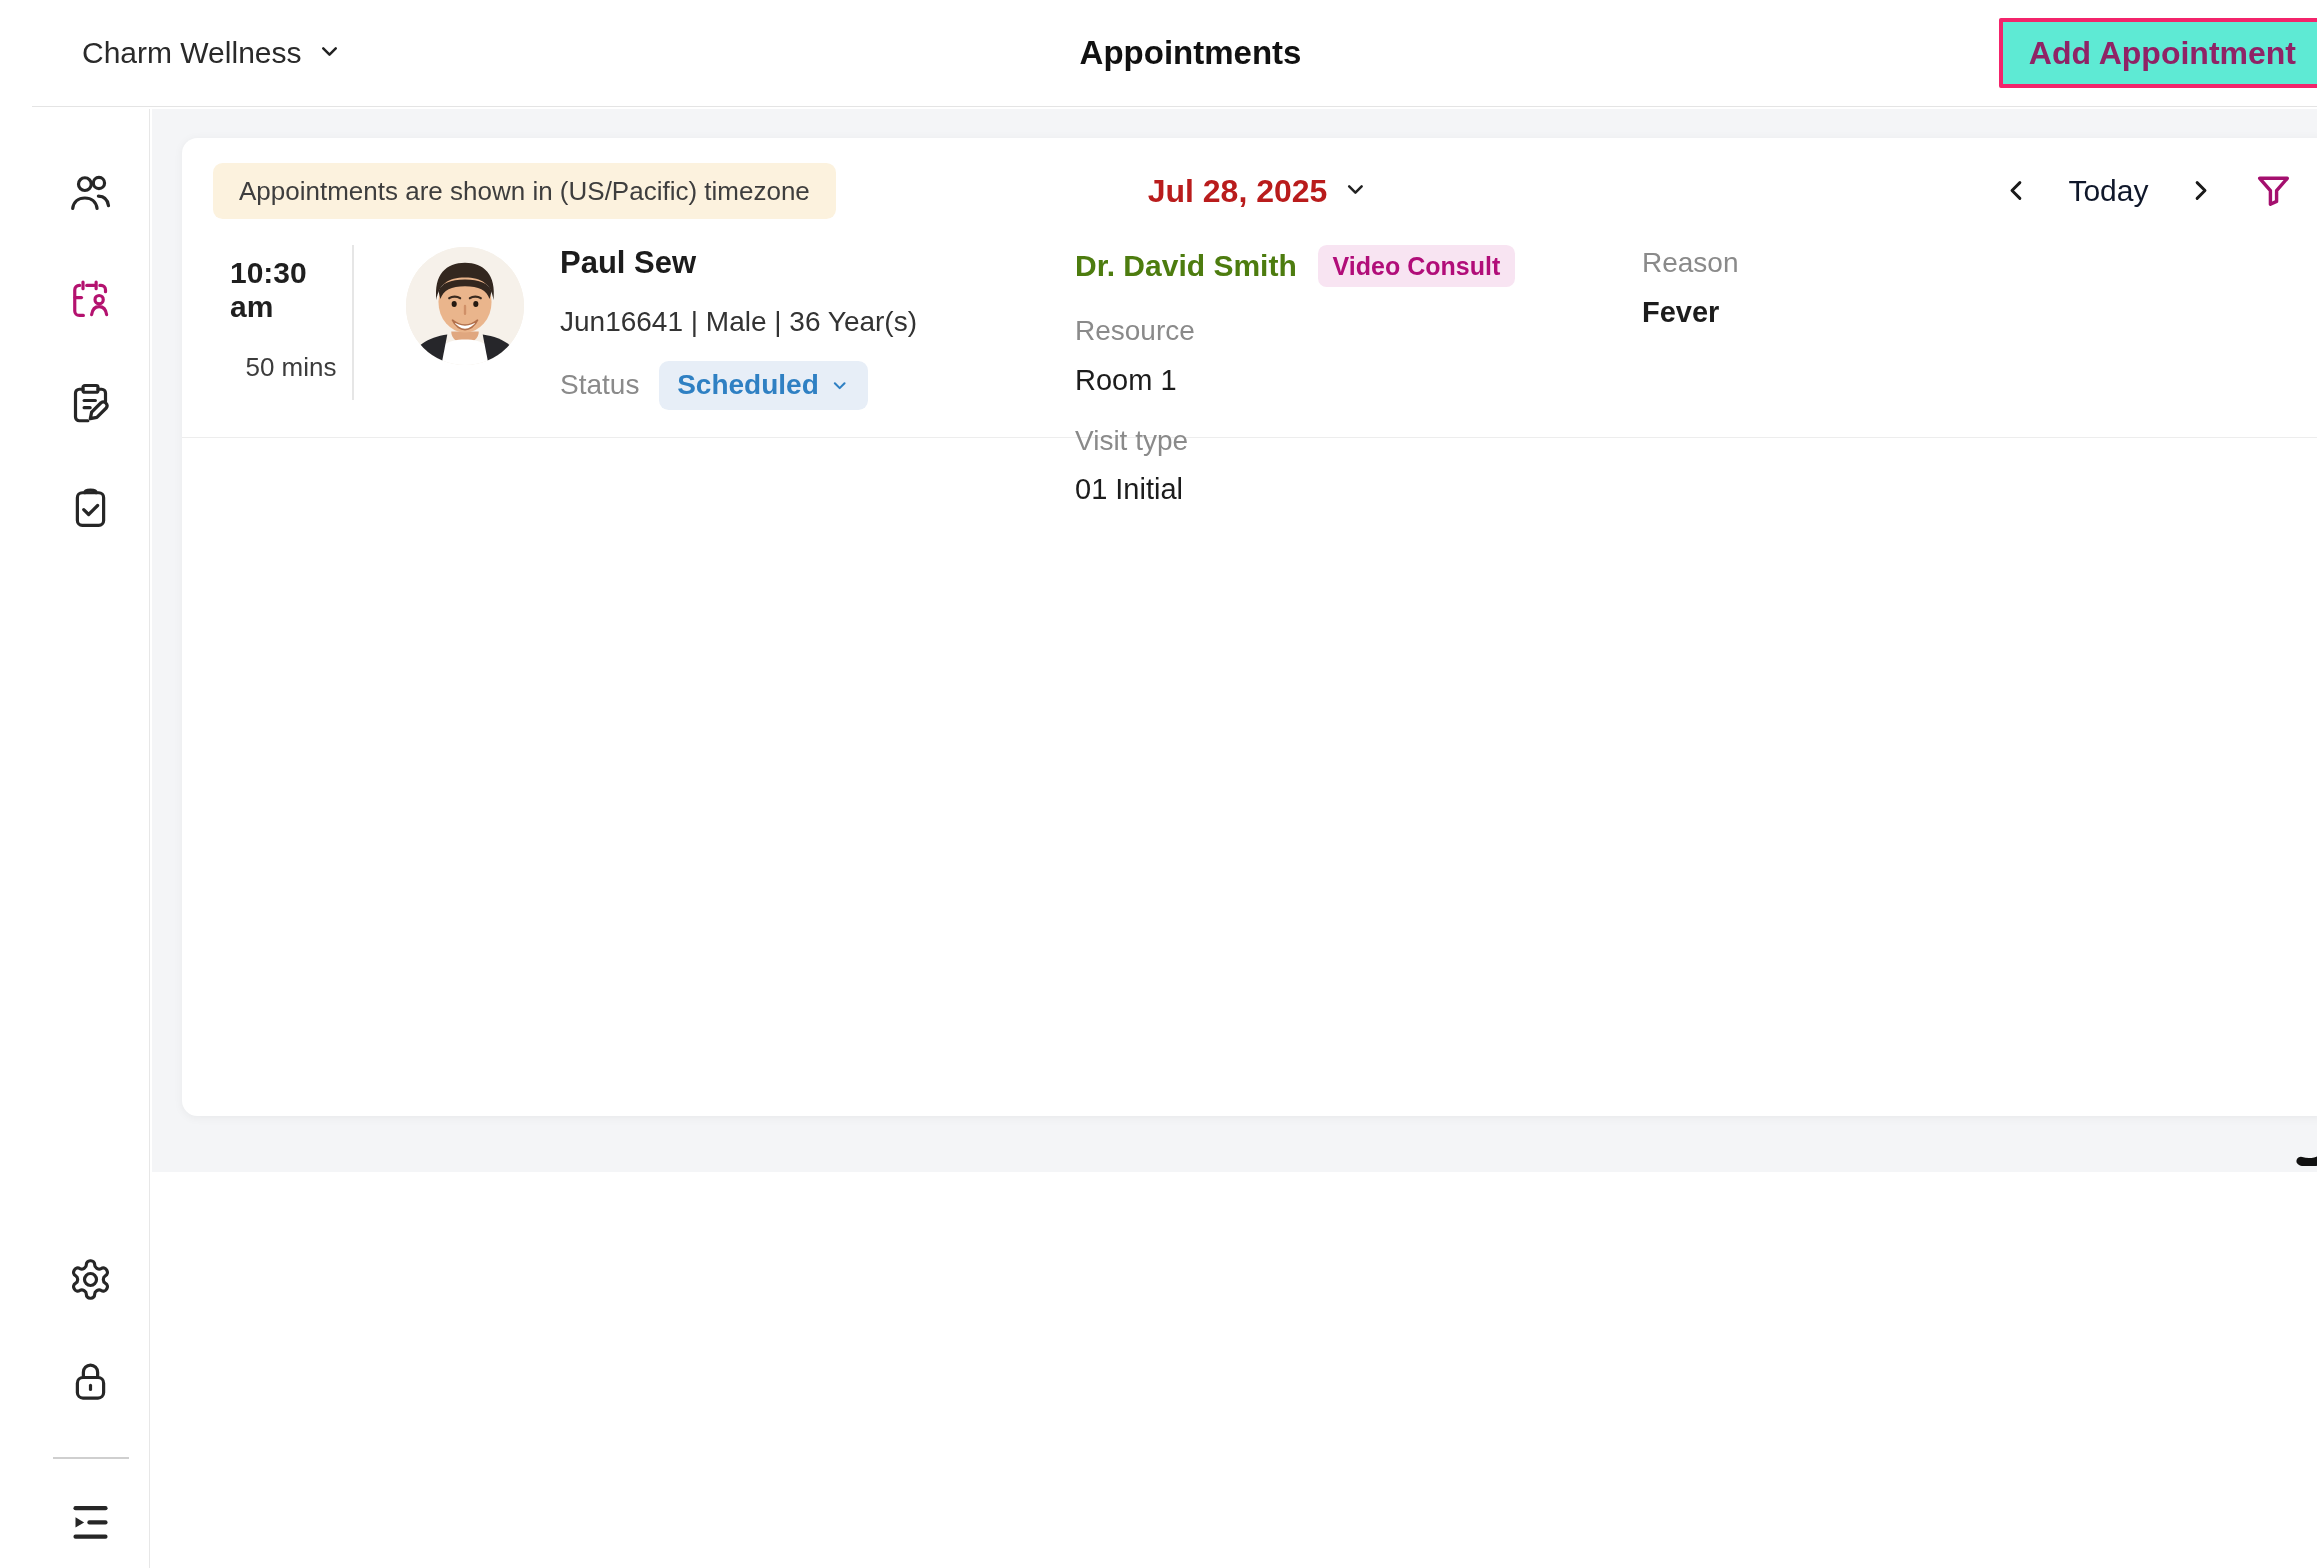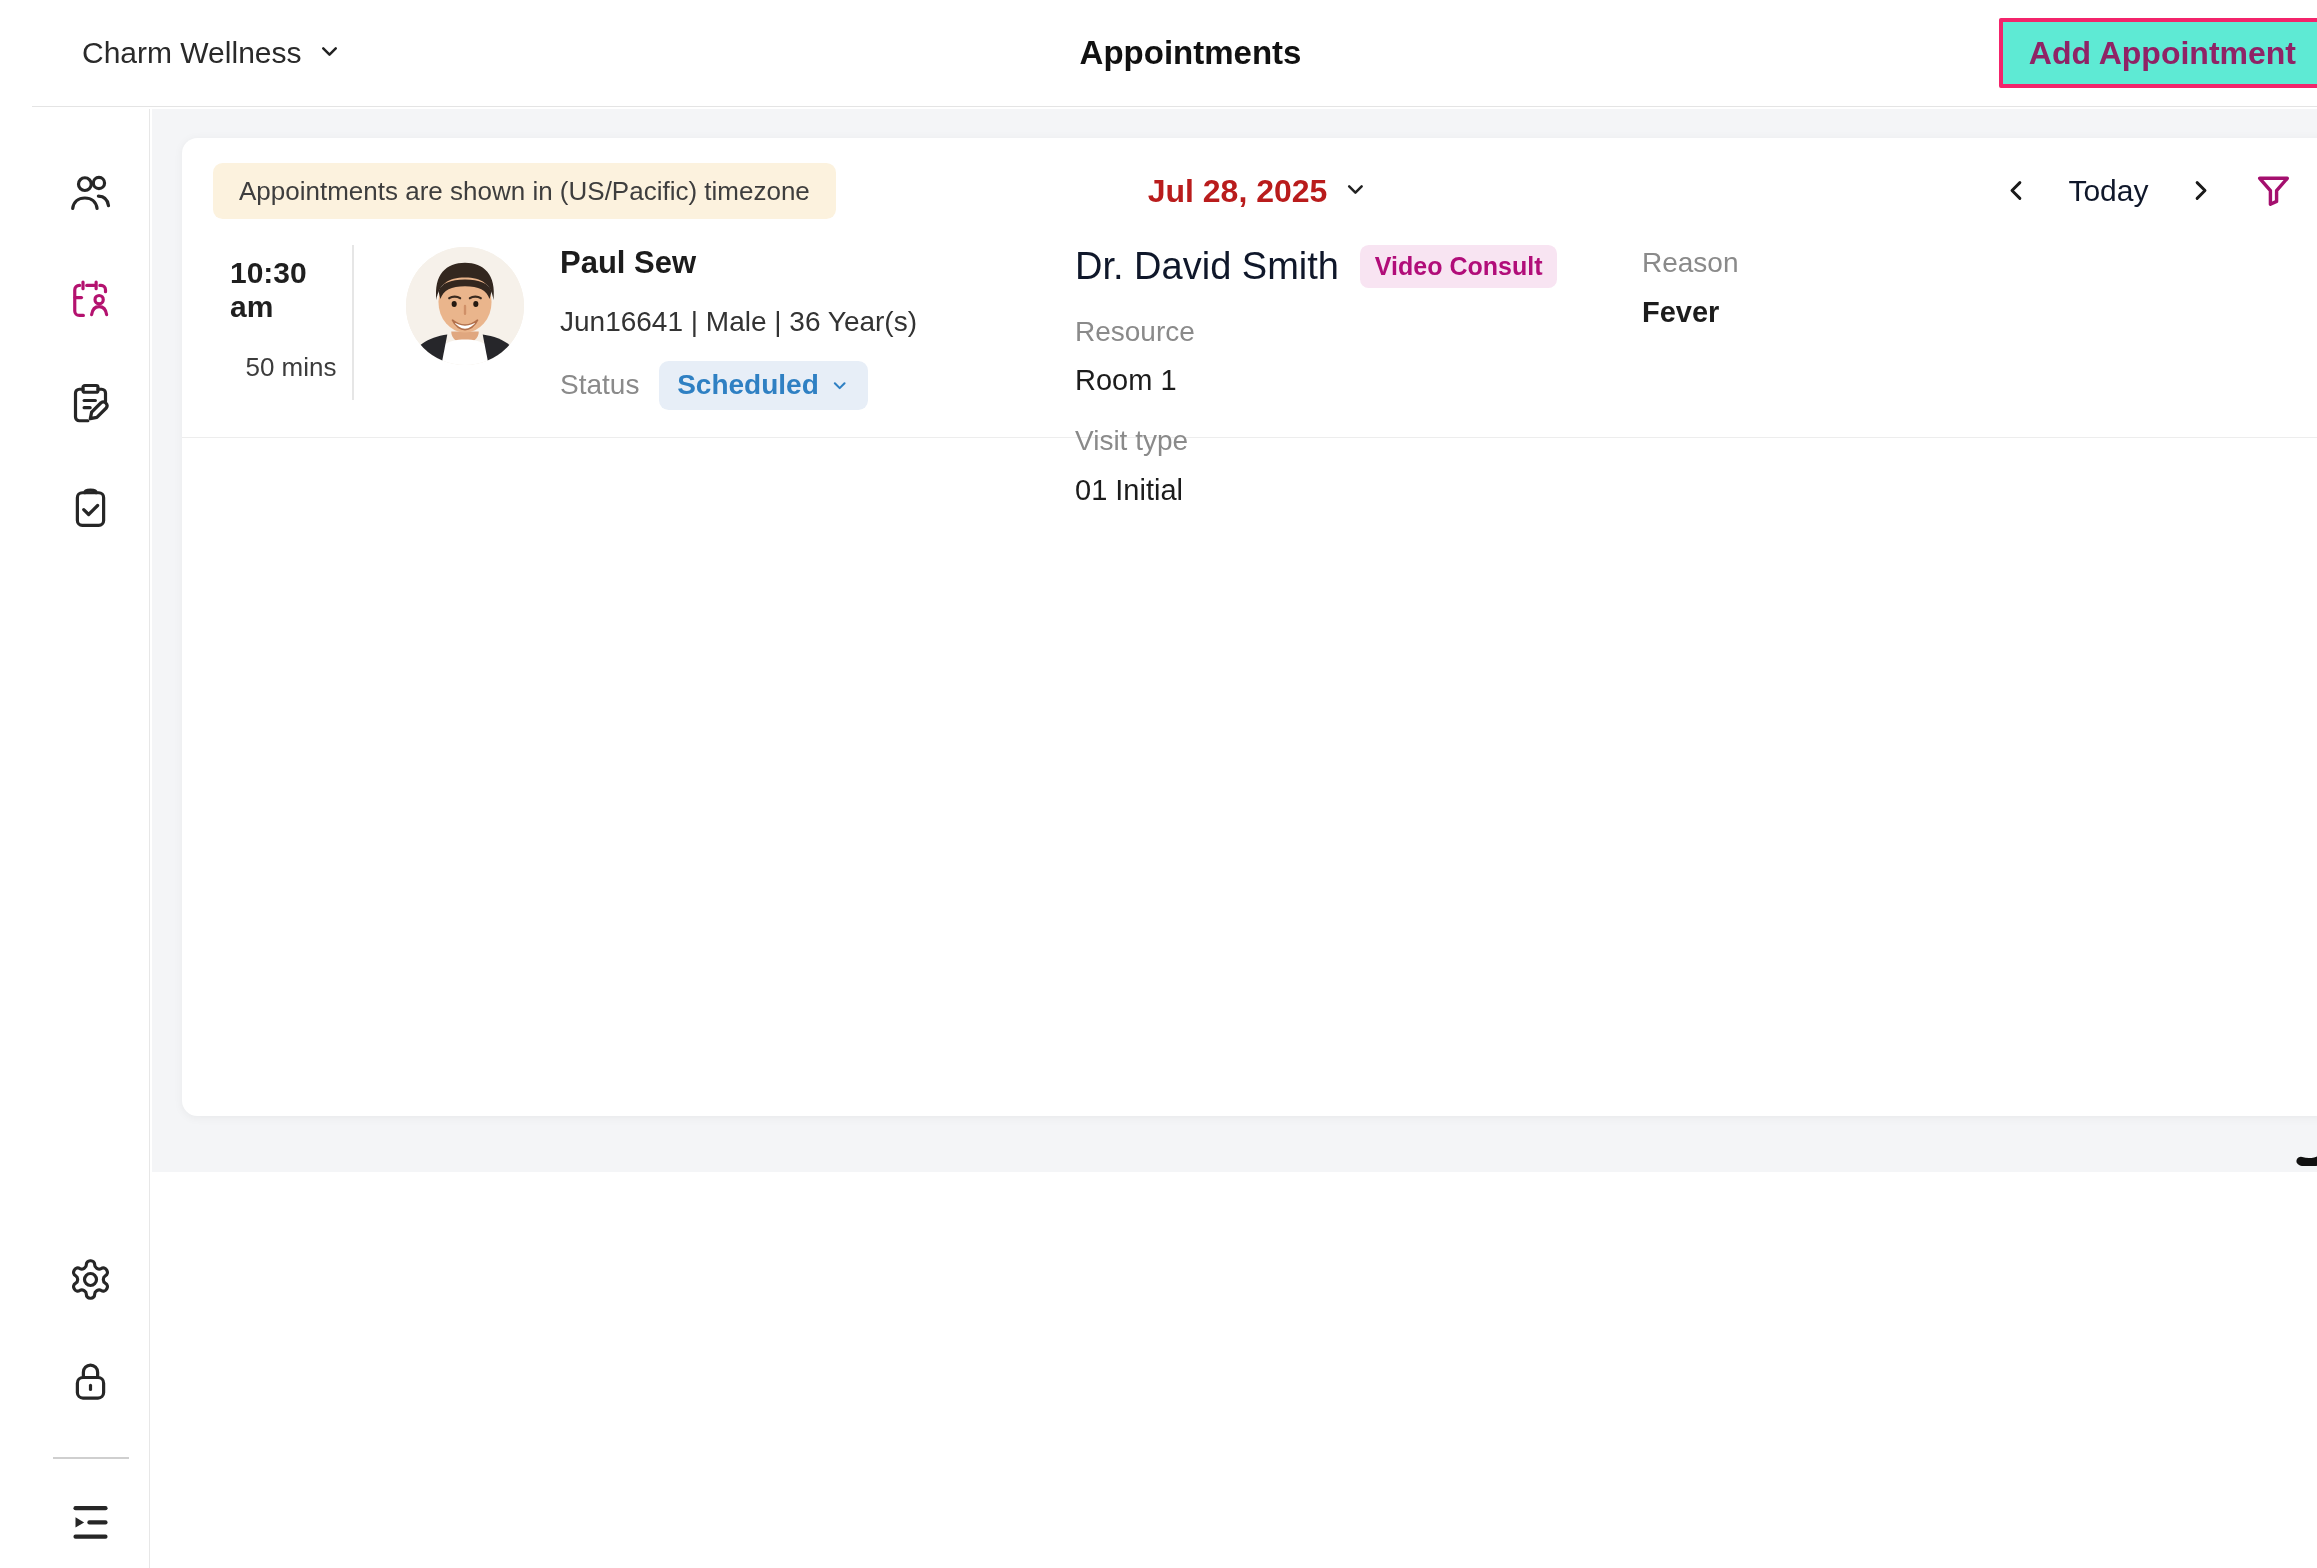--- a/index.html
+++ b/index.html
@@ -68,21 +68,21 @@
   .patient-meta { font-size:28px; color:#333; margin-top:25px; }
   .status-line { display:flex; align-items:center; gap:19.4px; margin-top:23px; }
   .field-label { font-size:28px; color:#8a8a8a; }
   .status-chip { display:inline-flex; align-items:center; gap:11.6px; background:#e7eef7; color:#2f80c3;
                  font-size:28px; font-weight:600; padding:8.7px 18.4px; border-radius:9.7px; cursor:pointer; }
   .status-chip svg { width:19.4px; height:19.4px; stroke:#2f80c3; stroke-width:2.6; fill:none;
                      stroke-linecap:round; stroke-linejoin:round; }
 
   .provider-col { position:absolute; left:893px; top:5.8px; }
   .provider-line { display:flex; align-items:center; gap:21.3px; }
-  .provider-name { font-size:38px; font-weight:400; color:#0f172a; }
+  .provider-name { font-size:30px; font-weight:700; color:#4d7c0f; }
   .mode-badge { background:#f8e4f2; color:#b10d79; font-size:25px; font-weight:600;
                 padding:6.8px 14.6px; border-radius:8.7px; white-space:nowrap; }
   .field-line { display:flex; align-items:baseline; gap:16.5px; margin-top:28px;flex-direction:column; }
   .field-value { font-size:29px; font-weight:400; color:#1c1c1c; }
 
   .reason-col { position:absolute; left:1460px; top:7.8px; }
   .reason-value { font-size:29px; font-weight:600; color:#1c1c1c; margin-top:17.5px; }
 
   
   .spinner { position:absolute; right:9.7px; bottom:5.8px; width:45px; height:45px; }

